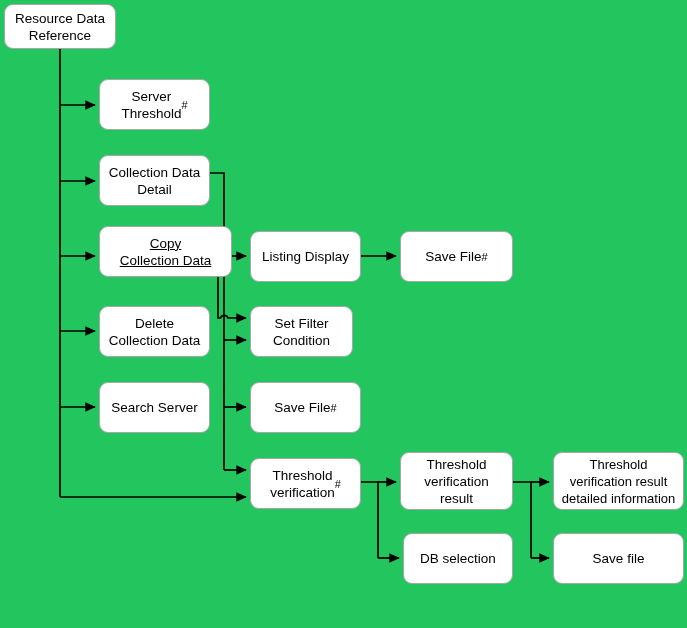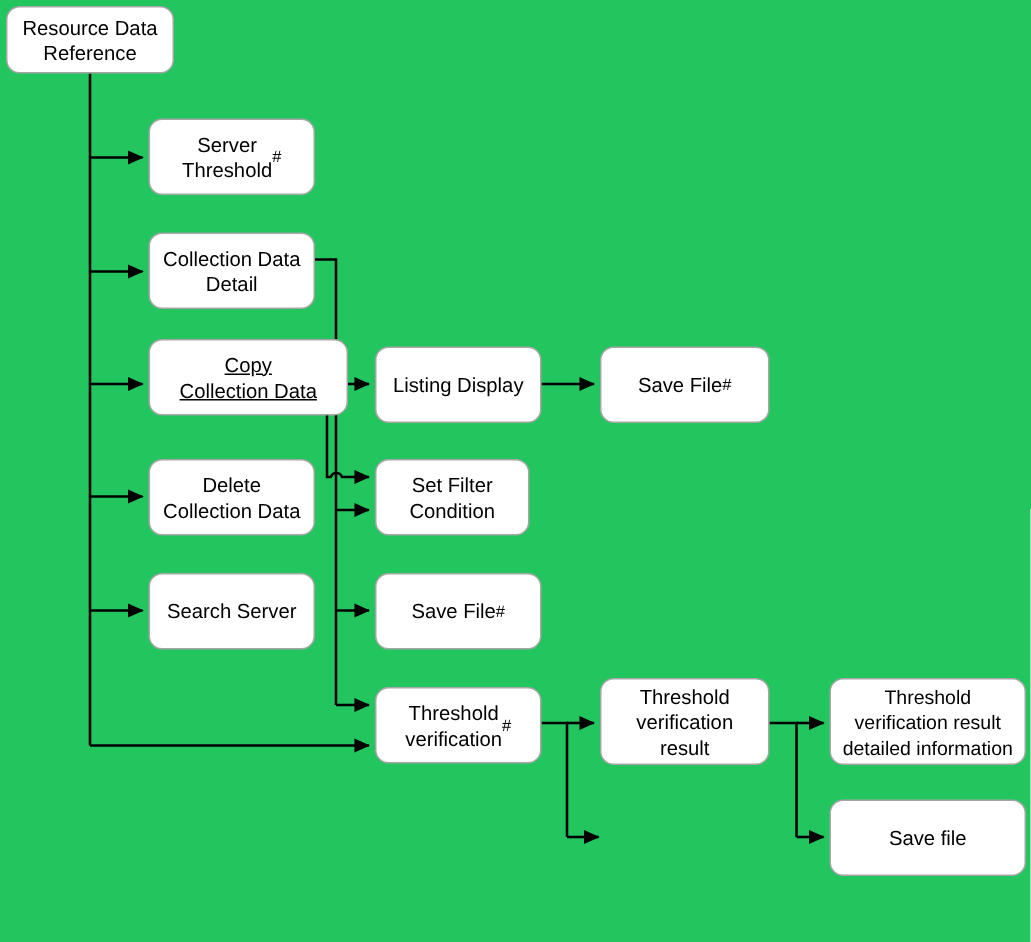--- a/index.html
+++ b/index.html
@@ -167,20 +167,24 @@
       <span class="dagger">#</span>
   </div>
 
   <div class="node" style="left:400px; top:452px; width:113px; height:58px;">
     <span class="label">Threshold
 verification
 result</span>
       <span class="dagger"></span>
   </div>
 
+  <div class="node" style="left:403px; top:533px; width:110px; height:51px;">
+    <span class="label">DB selection</span>
+      <span class="dagger"></span>
+  </div>
 
   <div class="node" style="left:553px; top:452px; width:131px; height:58px; font-size:13px;">
     <span class="label">Threshold
 verification result
 detailed information</span>
       <span class="dagger"></span>
   </div>
 
   <div class="node" style="left:553px; top:533px; width:131px; height:51px;">
     <span class="label">Save file</span>

